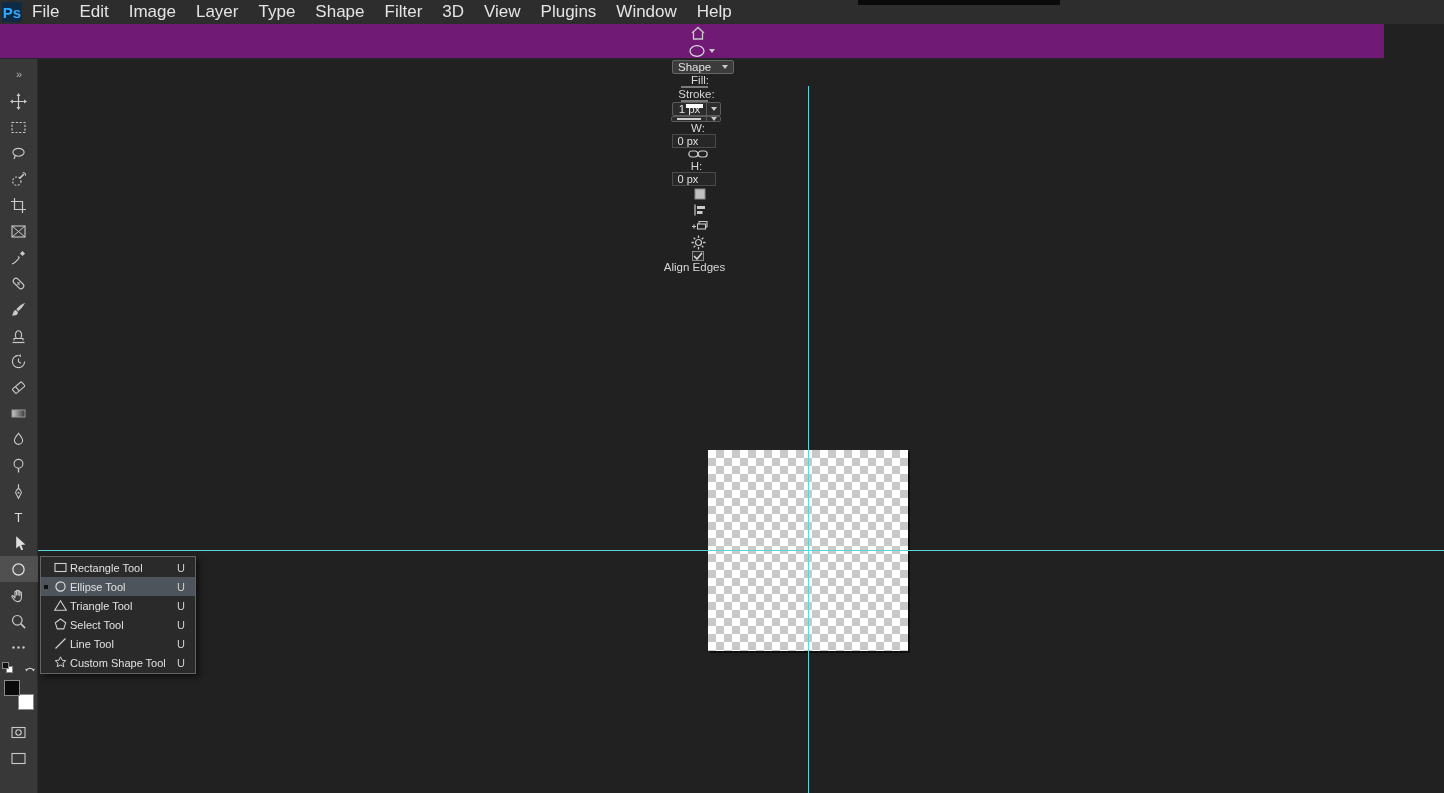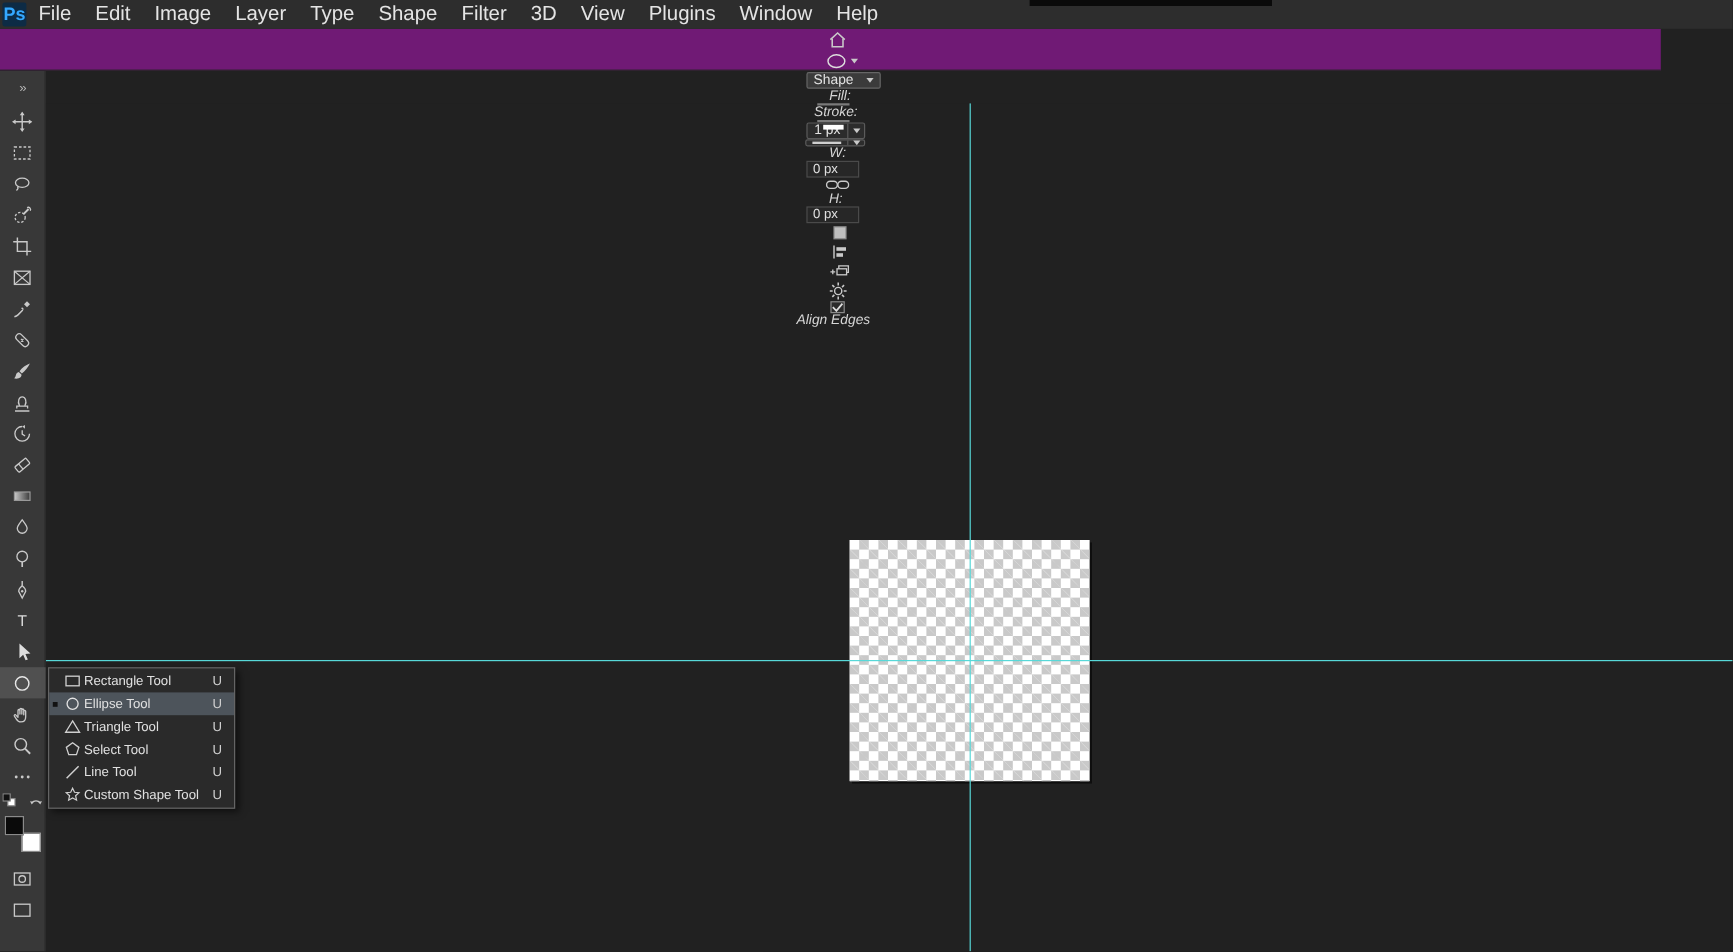--- a/index.html
+++ b/index.html
@@ -14,21 +14,21 @@
     font-size:15px; font-weight:bold; display:flex; align-items:center; justify-content:center;
     border-radius:2px; }
   .menu-item { color:#e4e4e4; font-size:17px; padding:0 10px; height:24px;
     display:flex; align-items:center; cursor:default; }
   .top-artifact { position:absolute; left:858px; top:0; width:202px; height:5px; background:#0a0a0a; }
 
   
   .optionsbar { position:absolute; left:0; top:24px; width:1384px; height:35px;
     background:#701a75; border-bottom:1px solid #252525; display:flex; align-items:center; z-index:19;flex-direction:column; }
   .opt-icon { display:flex; align-items:center; justify-content:center; }
-  .opt-label { color:#d6d6d6; font-size:11.5px; white-space:nowrap;font-style:italic; }
+  .opt-label { color:#d6d6d6; font-size:11.5px; white-space:nowrap; }
   .preset { display:flex; align-items:center; gap:3px; margin-left:18px; padding:2px 3px; }
   .chev { width:0; height:0; border-left:3.5px solid transparent; border-right:3.5px solid transparent;
     border-top:4px solid #c9c9c9; }
   .dd { display:flex; align-items:center; justify-content:space-between; width:62px; height:20px;
     margin-left:22px; background:#3b3b3b; border:1px solid #666; border-radius:2px;
     padding:0 5px; color:#e2e2e2; font-size:11.5px; }
   .swatch { width:27px; height:15px; background:#000; border:1px solid #7a7a7a; position:relative; }
   .stroke-inner { position:absolute; left:4px; top:3px; right:4px; bottom:3px; border:2px solid #fff; }
   .combo { display:flex; align-items:center; height:20px; background:#2c2c2c;
     border:1px solid #5b5b5b; border-radius:2px; color:#e2e2e2; font-size:11.5px; }

